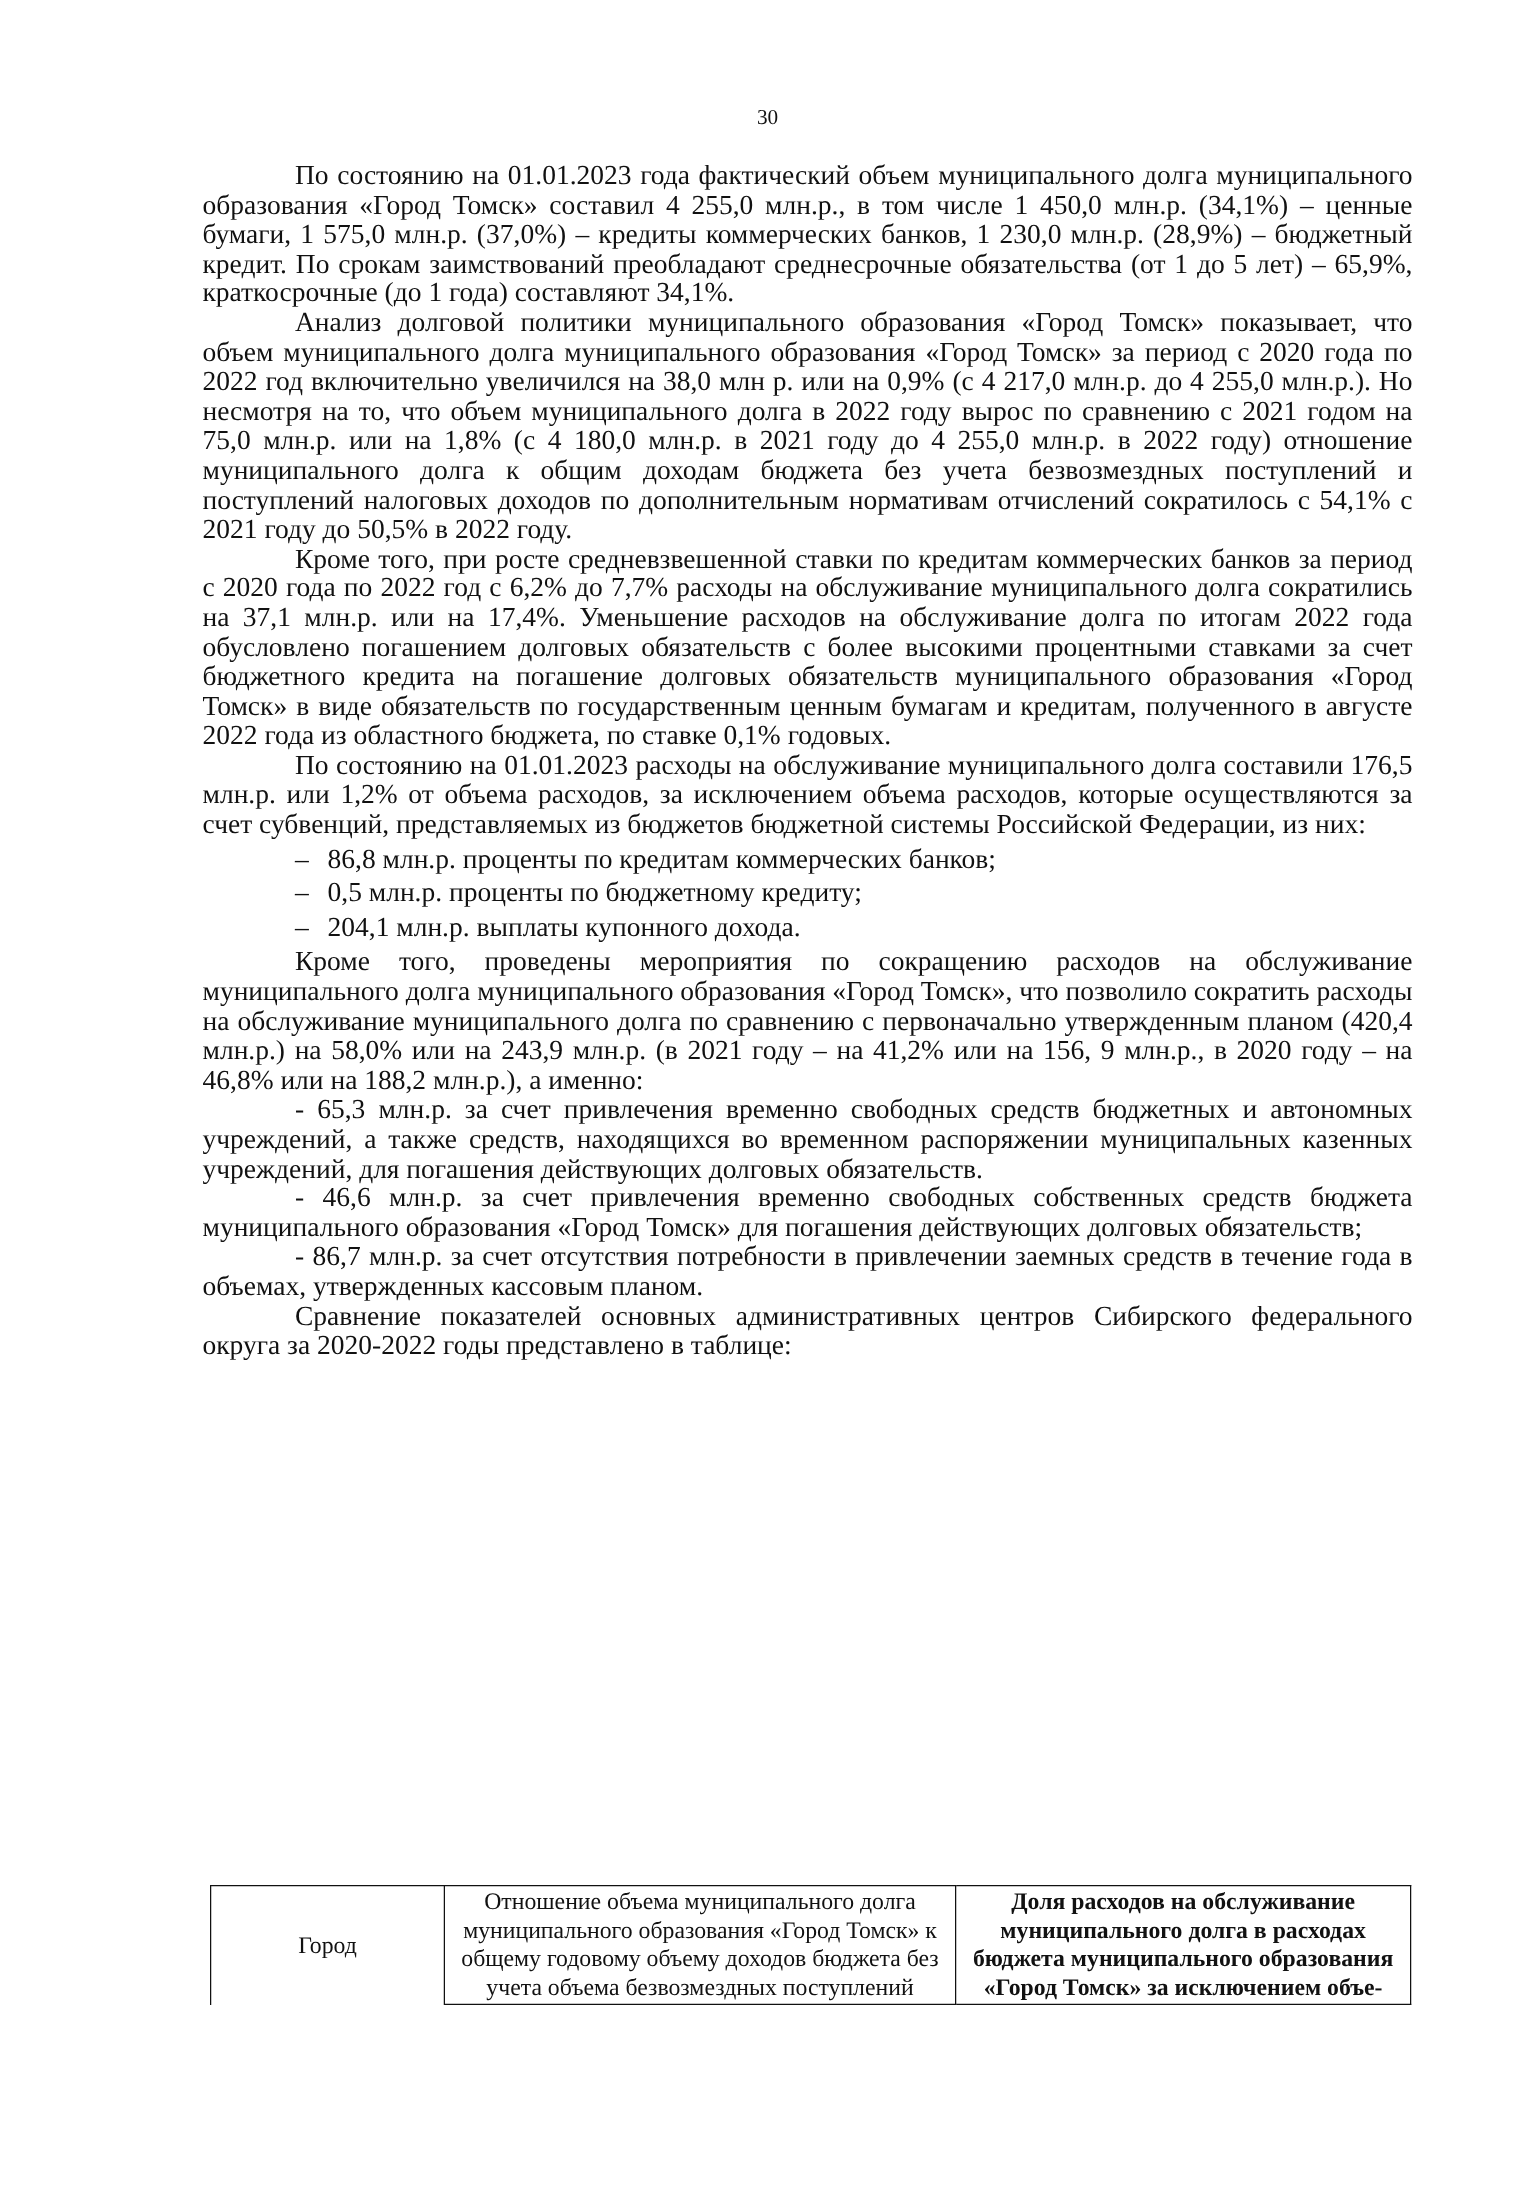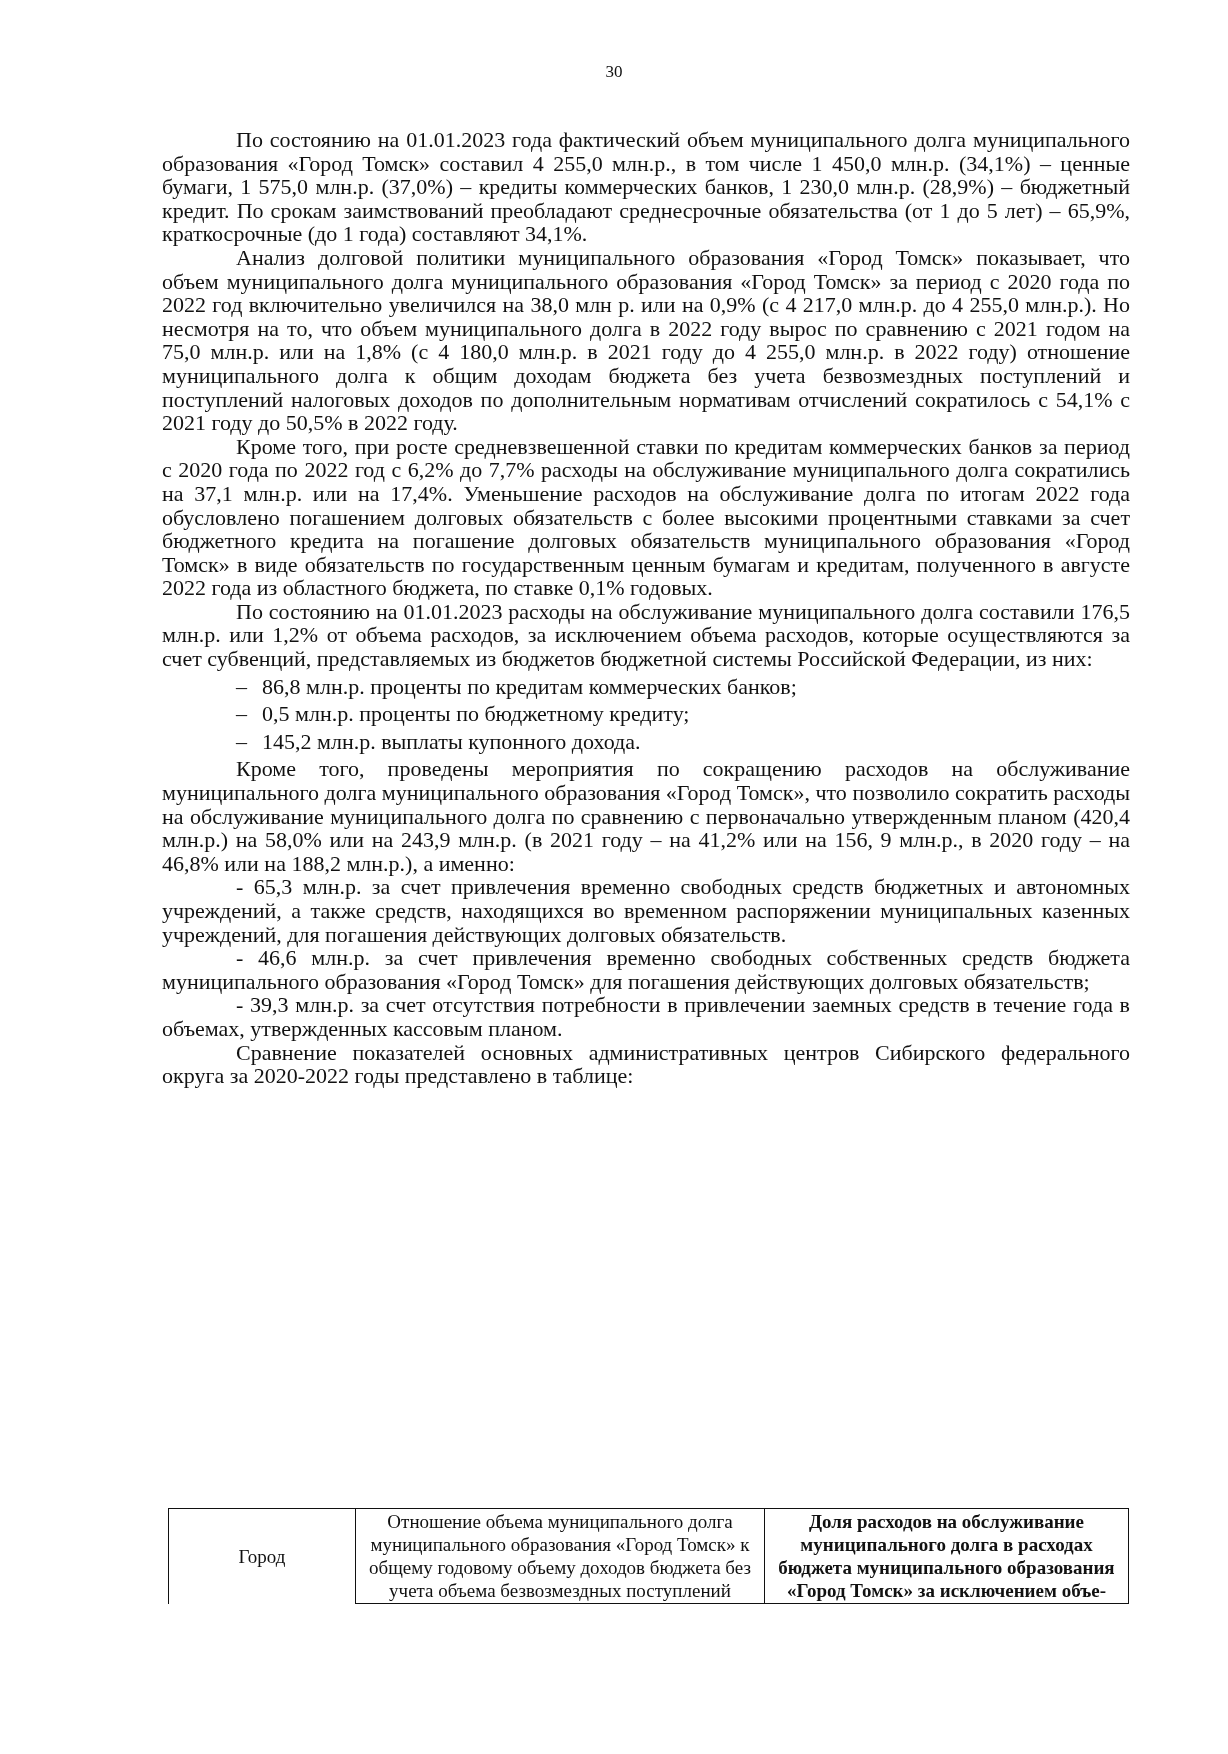--- a/index.html
+++ b/index.html
@@ -10,21 +10,21 @@
     body {
       width: 1228px;
       height: 1754px;
       position: relative;
       overflow: hidden;
       font-family: "Liberation Serif", "DejaVu Serif", serif;
       color: #111111;
     }
     .page-number {
       position: absolute;
-      top: 62px;
+      top: 84px;
       left: 0;
       width: 1228px;
       text-align: center;
       font-size: 17px;
     }
     .body-text {
       position: absolute;
       top: 128px;
       left: 162px;
       width: 968px;
@@ -91,27 +91,27 @@
   <p>Кроме того, при росте средневзвешенной ставки по кредитам коммерческих банков за период с 2020 года по 2022 год с 6,2% до 7,7% расходы на обслуживание муниципаль­ного долга сократились на 37,1 млн.р. или на 17,4%. Уменьшение расходов на обслужива­ние долга по итогам 2022 года обусловлено погашением долговых обязательств с более высокими процентными ставками за счет бюджетного кредита на погашение долговых обязательств муниципального образования «Город Томск» в виде обязательств по госу­дарственным ценным бумагам и кредитам, полученного в августе 2022 года из областного бюджета, по ставке 0,1% годовых.</p>
   <p>По состоянию на 01.01.2023 расходы на обслуживание муниципального долга со­ставили 176,5 млн.р. или 1,2% от объема расходов, за исключением объема расходов, ко­торые осуществляются за счет субвенций, представляемых из бюджетов бюджетной сис­темы Российской Федерации, из них:</p>
   <ul>
     <li>
       <span class="dash">–</span><span>86,8 млн.р. проценты по кредитам коммерческих банков;</span>
     </li>
     <li>
       <span class="dash">–</span><span>0,5 млн.р. проценты по бюджетному кредиту;</span>
     </li>
     <li>
-      <span class="dash">–</span><span>145,2 млн.р. выплаты купонного дохода.</span>
+      <span class="dash">–</span><span>204,1 млн.р. выплаты купонного дохода.</span>
     </li>
   </ul>
   <p>Кроме того, проведены мероприятия по сокращению расходов на обслуживание муниципального долга муниципального образования «Город Томск», что позволило со­кратить расходы на обслуживание муниципального долга по сравнению с первоначально утвержденным планом (420,4 млн.р.) на 58,0% или на 243,9 млн.р. (в 2021 году – на 41,2% или на 156, 9 млн.р., в 2020 году – на 46,8% или на 188,2 млн.р.), а именно:</p>
   <p class="item">- 65,3 млн.р. за счет привлечения временно свободных средств бюджетных и авто­номных учреждений, а также средств, находящихся во временном распоряжении муници­пальных казенных учреждений, для погашения действующих долговых обязательств.</p>
   <p class="item">- 46,6 млн.р. за счет привлечения временно свободных собственных средств бюд­жета муниципального образования «Город Томск» для погашения действующих долговых обязательств;</p>
-  <p class="item">- 39,3 млн.р. за счет отсутствия потребности в привлечении заемных средств в те­чение года в объемах, утвержденных кассовым планом.</p>
+  <p class="item">- 86,7 млн.р. за счет отсутствия потребности в привлечении заемных средств в те­чение года в объемах, утвержденных кассовым планом.</p>
   <p>Сравнение показателей основных административных центров Сибирского феде­рального округа за 2020-2022 годы  представлено в таблице:</p>
 </div>
 
 <table class="tbl">
   <tbody>
       <tr>
     <td class="col-city">Город</td>
     <td class="col-a">Отношение объема муниципального долга муниципального образования «Город Томск» к общему годовому объему доходов бюджета без учета объема безвозмездных поступлений</td>
     <td class="col-b">Доля расходов на обслужива­ние муниципального долга в расходах бюджета муници­пального образования «Город Томск» за исключением объе-</td>
   </tr>

